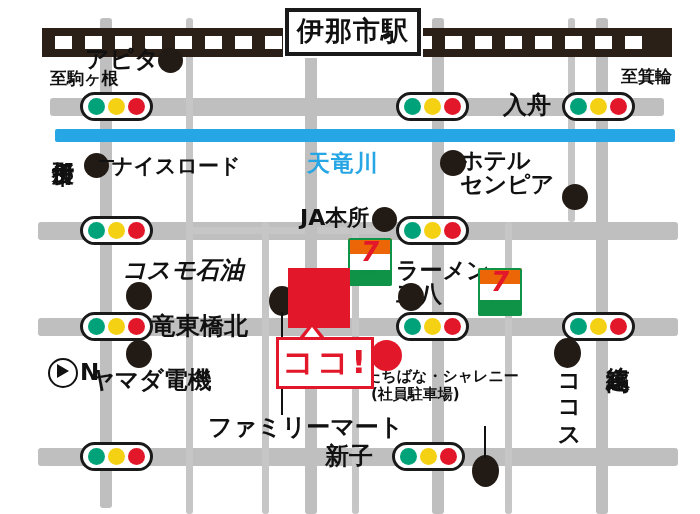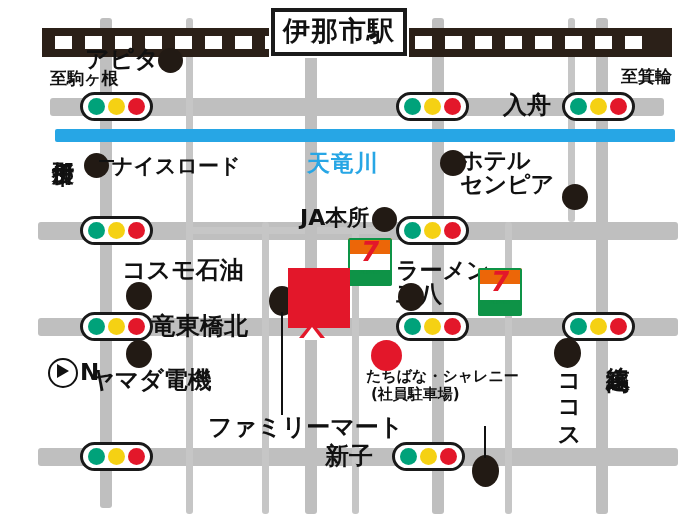--- a/index.html
+++ b/index.html
@@ -17,21 +17,21 @@
   .river{position:absolute;background:#27a6e5;height:13px;border-radius:2px;}
   .river-label{position:absolute;color:#27a6e5;font-weight:700;letter-spacing:1px;}
 
   
   .railway{position:absolute;background:#2b2018;display:flex;align-items:center;}
   .tie{width:17px;height:13px;background:#ffffff;margin-left:13px;flex:0 0 auto;}
 
   
   .station{position:absolute;background:#ffffff;border:3px solid #1a1a1a;
            box-shadow:0 0 0 2px #ffffff;display:flex;align-items:center;justify-content:center;
-           font-weight:700;color:#111;letter-spacing:1px;}
+           font-weight:700;color:#111;letter-spacing:1px;margin-left:14px;}
   .station-inner{border:1px solid #1a1a1a;padding:1px 8px 3px 8px;}
 
   
   .signal{position:absolute;background:#ffffff;border:3.5px solid #1a1a1a;border-radius:18px;
           display:flex;align-items:center;gap:3px;padding:3px 5px;box-sizing:border-box;}
   .lamp{width:17px;height:17px;border-radius:50%;}
   .lamp.green{background:#00a27a;}
   .lamp.yellow{background:#f5d113;}
   .lamp.red{background:#e3172a;}
 
@@ -185,21 +185,21 @@
   <div class="lbl" style="left:325px;top:444px;font-size:24px;">新子</div>
 
   <div class="lbl" style="left:112px;top:155px;font-size:21px;">ナイスロード</div>
   <div class="lbl-v" style="left:606px;top:348px;font-size:24px;">高遠線</div>
 
   <div class="lbl" style="left:85px;top:47px;font-size:24px;">アピタ</div>
   <div class="lbl-v" style="left:52px;top:145px;font-size:22px;">伊那市役所</div>
   <div class="lbl" style="left:460px;top:148px;font-size:23px;white-space:pre;">ホテル
 センピア</div>
   <div class="lbl" style="left:300px;top:206px;font-size:22px;">JA本所</div>
-  <div class="lbl" style="left:122px;top:258px;font-size:24px;">コスモ石油</div>
+  <div class="lbl" style="left:122px;top:258px;font-size:24px;font-style:italic;">コスモ石油</div>
   <div class="lbl" style="left:396px;top:258px;font-size:23px;white-space:pre;">ラーメン
 二八</div>
   <div class="lbl" style="left:90px;top:368px;font-size:24px;">ヤマダ電機</div>
   <div class="lbl" style="left:208px;top:415px;font-size:24px;">ファミリーマート</div>
   <div class="lbl lbl-sm" style="left:366px;top:369px;font-size:15px;">たちばな・シャレニー</div>
   <div class="lbl lbl-sm" style="left:371px;top:387px;font-size:15px;text-align:center;">(社員駐車場)</div>
   <div class="lbl-v" style="left:558px;top:360px;font-size:23px;">ココス</div>
 
   <div class="dot" style="left:158px;top:48px;width:25px;height:25px;"></div>
   <div class="dot" style="left:84px;top:153px;width:25px;height:25px;"></div>
@@ -231,20 +231,21 @@
     <span class="sv-mid"></span>
     <span class="sv-bot"></span>
     <span class="sv-num">7</span>
     <span class="sv-txt">ELEVEN</span>
     <span class="sv-border"></span>
   </div>
 
   <div class="here-block" style="left:288px;top:268px;width:62px;height:60px;"></div>
   <div class="here-tail" style="left:299px;top:322px;border-left:13px solid transparent;border-right:13px solid transparent;border-bottom:16px solid #e3172a;"></div>
   <div class="here-tail" style="left:302px;top:327px;border-left:10px solid transparent;border-right:10px solid transparent;border-bottom:13px solid #ffffff;"></div>
+  <div class="here-box" style="left:276px;top:337px;width:92px;height:46px;font-size:32px;">ココ!</div>
 
   <div class="north" style="left:48px;top:358px;width:80px;height:30px;">
     <span class="north-circle" style="left:0;top:0;"></span>
     <span class="north-tri" style="left:9px;top:6px;"></span>
     <span class="north-n" style="left:32px;top:1px;font-size:23px;">N</span>
   </div>
 
 </div>
 
 </body></html>

